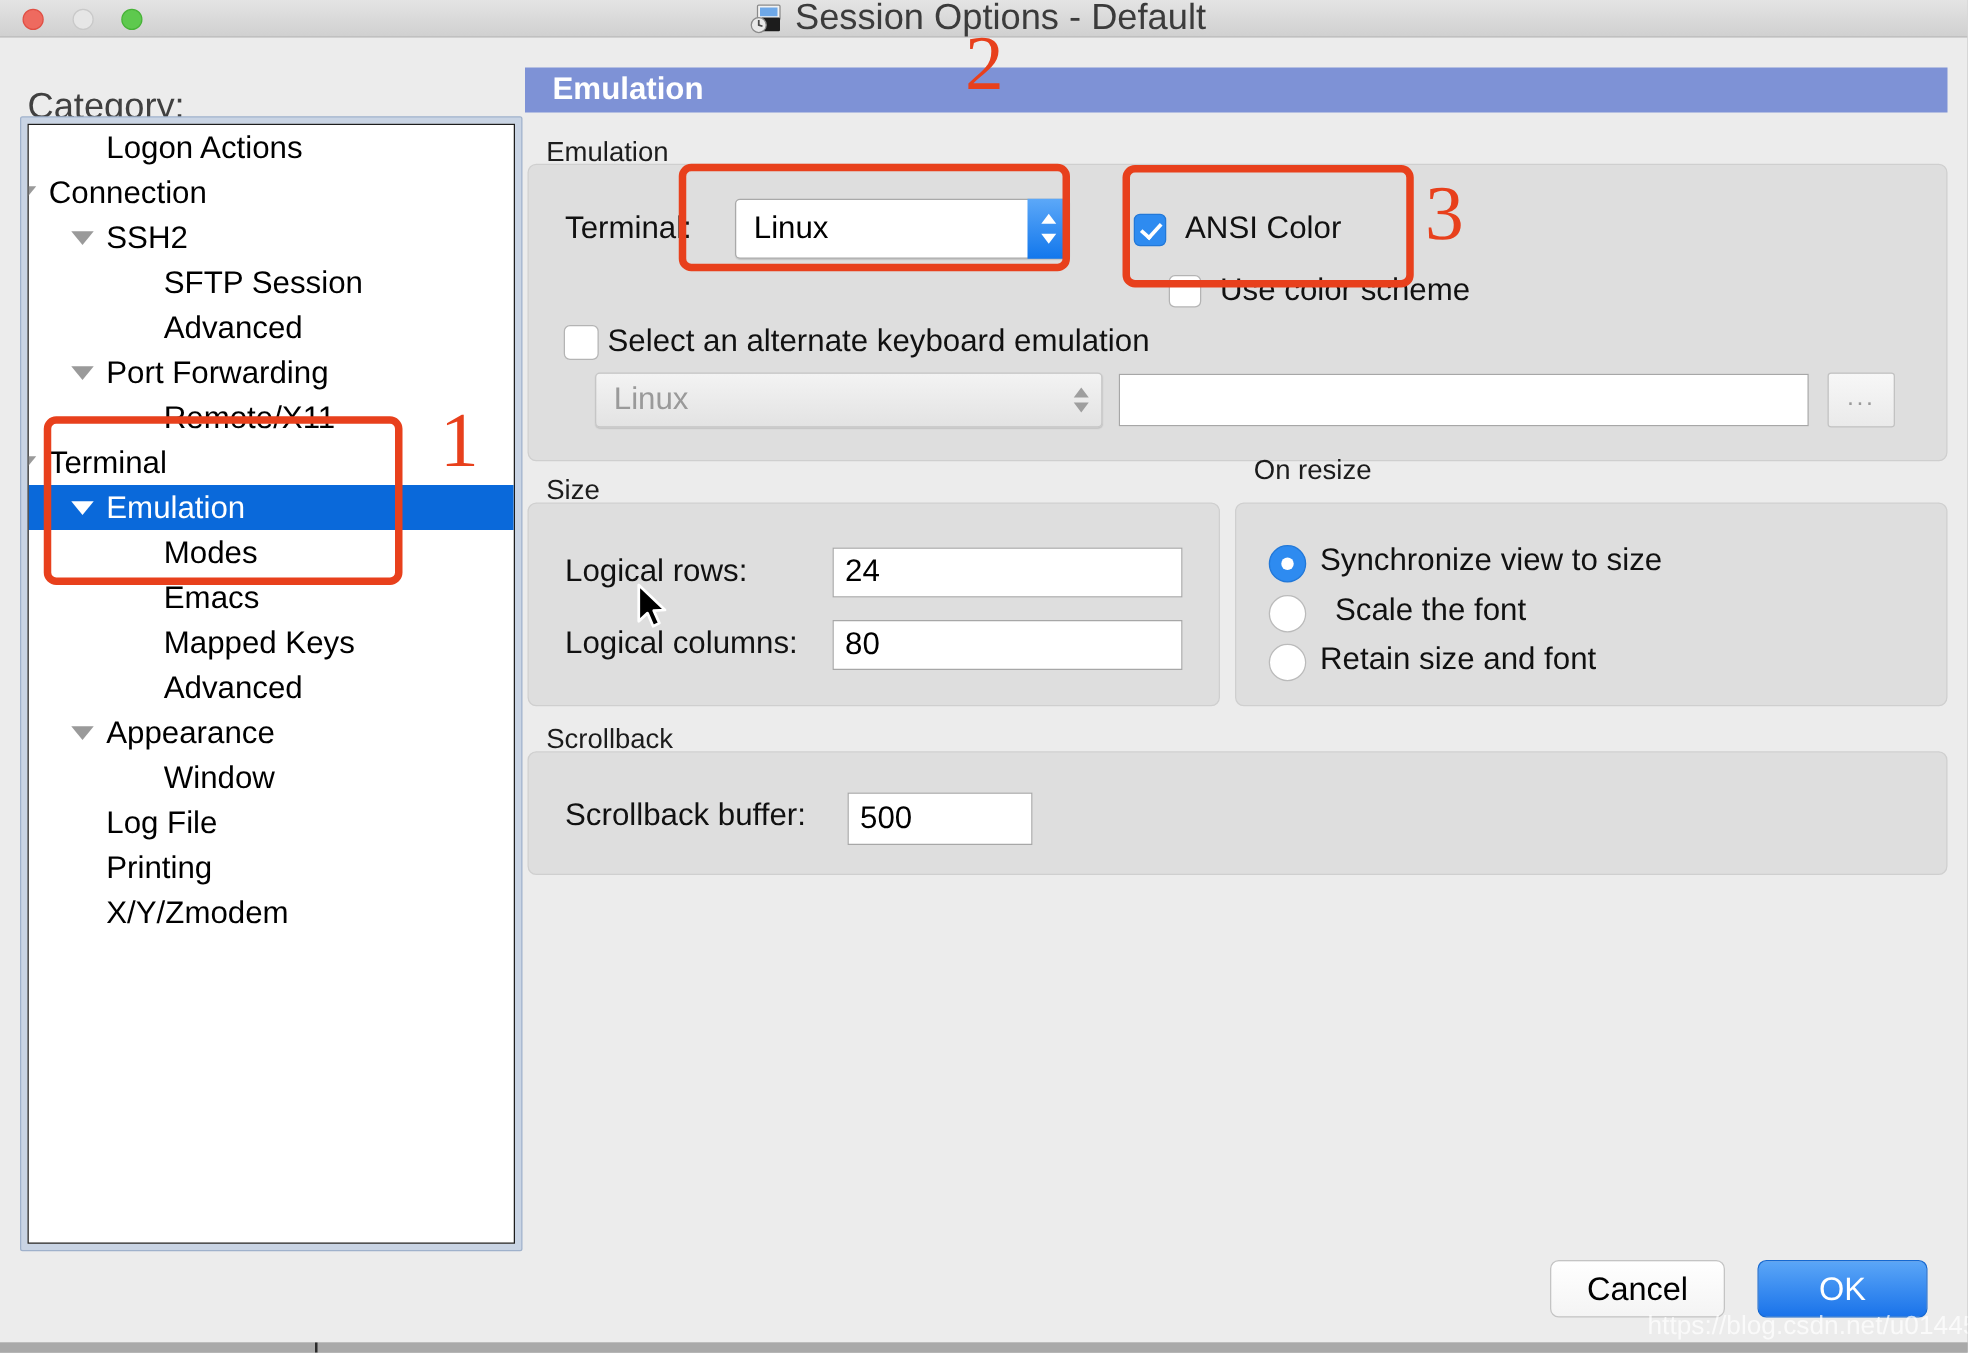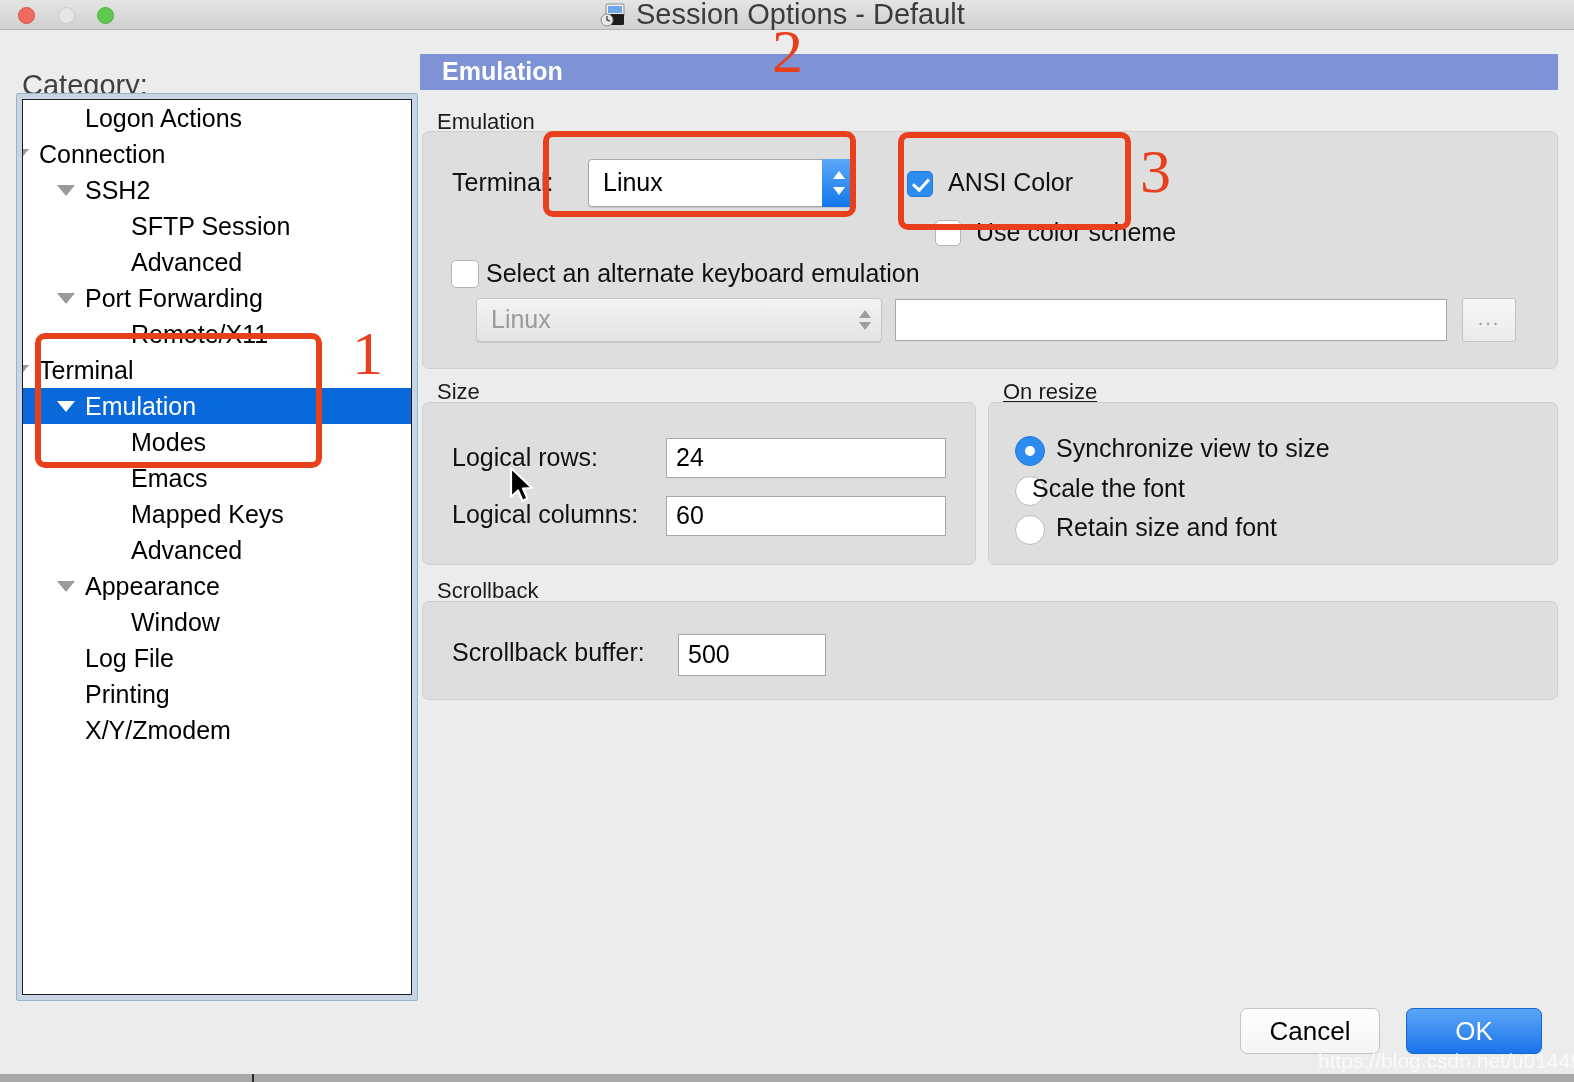--- a/index.html
+++ b/index.html
@@ -359,31 +359,31 @@
   <div class="grouplabel" style="left:437px; top:379px;">Size</div>
   <div class="groupbox" style="left:422px; top:402px; width:554px; height:163px;"></div>
 
   <div class="fieldlabel" style="left:452px; top:443px;">Logical rows:</div>
   <div class="tfield" style="left:666px; top:438px; width:280px;">
     <span class="tv">24</span>
   </div>
 
   <div class="fieldlabel" style="left:452px; top:500px;">Logical columns:</div>
   <div class="tfield" style="left:666px; top:496px; width:280px;">
-    <span class="tv">60</span>
-  </div>
-
-  <div class="grouplabel" style="left:1003px; top:379px;text-decoration:underline;">On resize</div>
+    <span class="tv">80</span>
+  </div>
+
+  <div class="grouplabel" style="left:1003px; top:363px;">On resize</div>
   <div class="groupbox" style="left:988px; top:402px; width:570px; height:163px;"></div>
 
   <div class="radio on" style="left:1015px; top:436px;"></div>
   <div class="rlabel" style="left:1056px; top:434px;">Synchronize view to size</div>
 
   <div class="radio" style="left:1015px; top:476px;"></div>
-  <div class="rlabel" style="left:1032px; top:474px;">Scale the font</div>
+  <div class="rlabel" style="left:1068px; top:474px;">Scale the font</div>
 
   <div class="radio" style="left:1015px; top:515px;"></div>
   <div class="rlabel" style="left:1056px; top:513px;">Retain size and font</div>
 
   <div class="grouplabel" style="left:437px; top:578px;">Scrollback</div>
   <div class="groupbox" style="left:422px; top:601px; width:1136px; height:99px;"></div>
 
   <div class="fieldlabel" style="left:452px; top:638px;">Scrollback buffer:</div>
   <div class="tfield" style="left:678px; top:634px; width:148px; height:42px;">
     <span class="tv" style="height:40px; line-height:39px;">500</span>

